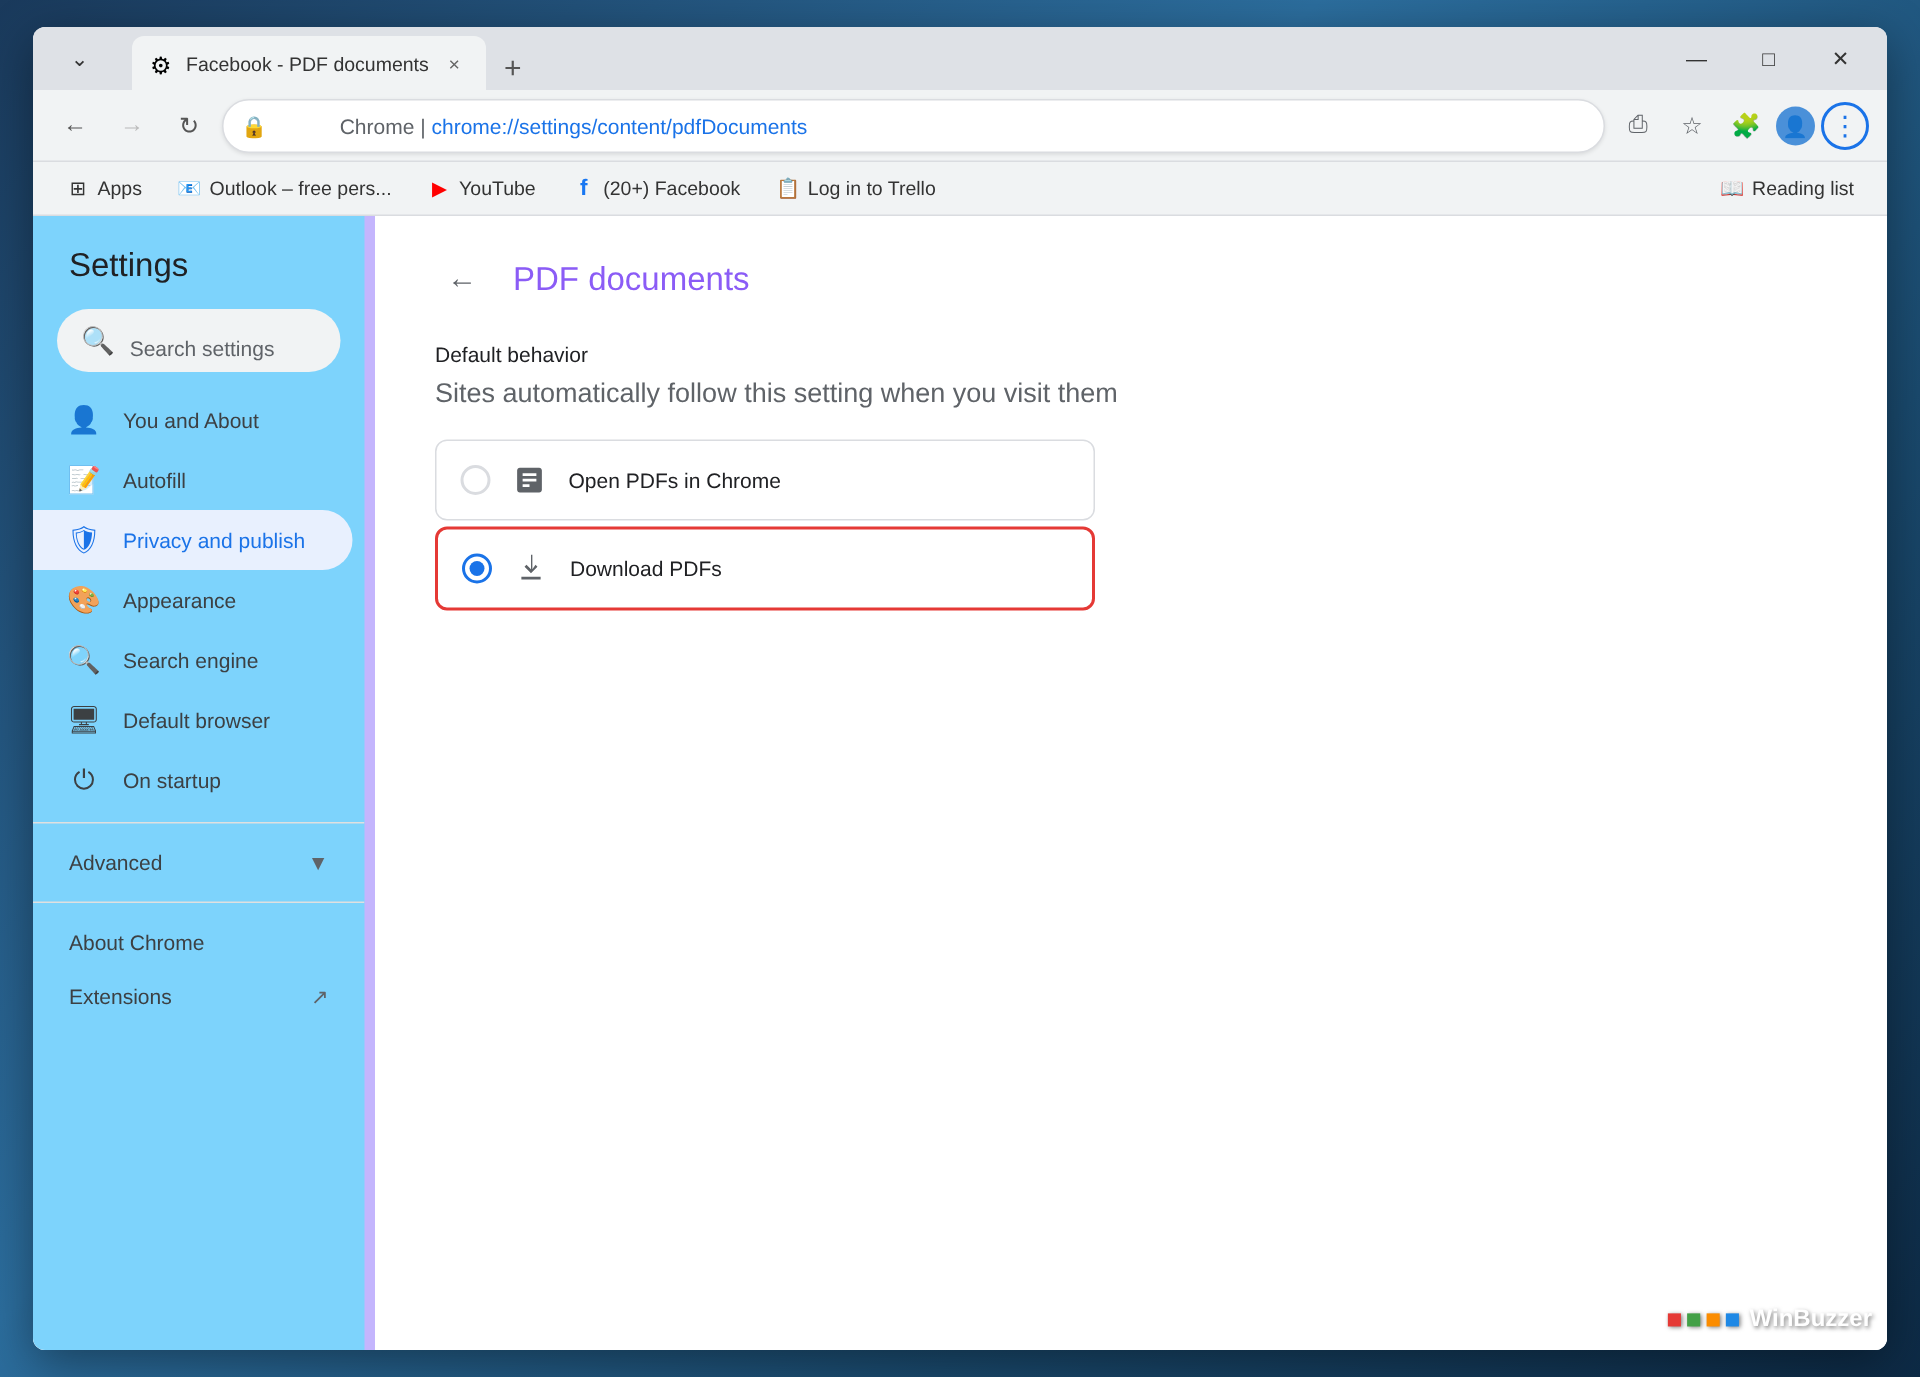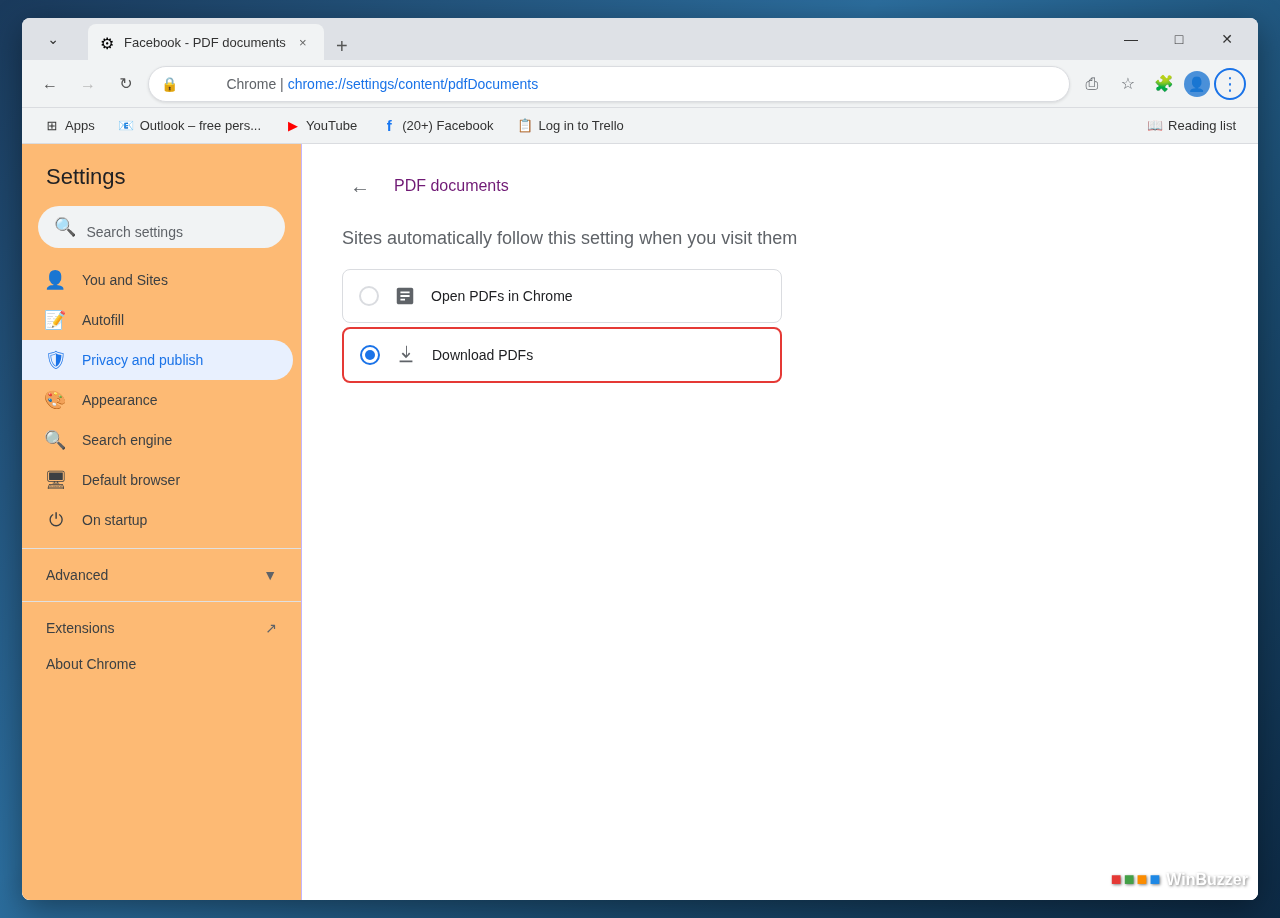--- a/index.html
+++ b/index.html
@@ -68,36 +68,36 @@
       border-bottom: 1px solid #dadce0;
     }
     .bookmark-item { display: flex; align-items: center; gap: 5px; padding: 4px 10px; border-radius: 4px; cursor: pointer; font-size: 13px; color: #333; white-space: nowrap; }
     .bk-icon { width: 16px; height: 16px; display: flex; align-items: center; justify-content: center; font-size: 13px; flex-shrink: 0; }
     .reading-list-btn { margin-left: auto; display: flex; align-items: center; gap: 5px; padding: 4px 10px; border-radius: 4px; cursor: pointer; font-size: 13px; color: #333; }
 
     
     .content-area { display: flex; flex: 1; overflow: hidden; background: #fff; }
 
     
-    .sidebar { width: 280px; background: #fdba74; border-right: 1px solid #c4b5fd; overflow-y: auto; flex-shrink: 0; }
+    .sidebar { width: 228px; background: #7dd3fc; border-right: 7px solid #c4b5fd; overflow-y: auto; flex-shrink: 0; }
     .sidebar-header { padding: 20px 24px 16px; font-size: 22px; font-weight: 400; color: #202124; }
     .sidebar-nav { padding: 0 0 16px; }
     .nav-item { display: flex; align-items: center; gap: 16px; padding: 10px 24px; cursor: pointer; border-radius: 0 24px 24px 0; margin-right: 8px; color: #3c4043; font-size: 14px; }
     .nav-item.active { color: #1a73e8; background: #e8f0fe; font-weight: 500; }
     .nav-item-icon { width: 20px; height: 20px; display: flex; align-items: center; justify-content: center; color: inherit; font-size: 18px; flex-shrink: 0; }
     .nav-item.active .nav-item-icon { color: #1a73e8; }
     .nav-divider { height: 1px; background: #e0e0e0; margin: 8px 0; }
     .nav-item-advanced { display: flex; align-items: flex-start; gap: 16px; padding: 10px 24px; cursor: pointer; color: #3c4043; font-size: 14px; }
     .chevron { margin-left: auto; font-size: 14px; color: #5f6368; }
 
     
     .main-content { flex: 1; padding: 24px 40px; overflow-y: auto; background: #fff; }
     .page-header { display: flex; align-items: center; gap: 16px; margin-bottom: 24px; }
     .back-btn { width: 36px; height: 36px; border-radius: 50%; border: none; background: transparent; cursor: pointer; display: flex; align-items: center; justify-content: center; color: #5f6368; font-size: 20px; }
-    .page-title { font-size: 16px; font-weight: 400; color: #701a75; }
+    .page-title { font-size: 22px; font-weight: 400; color: #8b5cf6; }
     .page-desc { font-size: 14px; color: #5f6368; margin-bottom: 28px; line-height: 1.5; }
     .section-title { font-size: 14px; font-weight: 500; color: #202124; margin-bottom: 8px; }
     .section-subtitle { font-size: 18px; color: #5f6368; margin-bottom: 20px; }
 
     
     .option-item {
       display: flex; align-items: center; gap: 14px; padding: 14px 16px;
       border-radius: 8px; cursor: pointer; margin-bottom: 4px;
     }
     .option-item.selected { border: 2px solid #e53935; }
@@ -199,21 +199,21 @@
         <div style="background:#f1f3f4; border-radius:24px; display:flex; align-items:center; padding: 8px 16px; gap:10px; cursor:text;">
           <span style="color:#5f6368; font-size:18px;">🔍</span>
           <span style="color:#5f6368; font-size:14px;margin-top:10px;">Search settings</span>
         </div>
       </div>
 
       <div class="sidebar-nav">
 
         <div class="nav-item">
           <span class="nav-item-icon">👤</span>
-          <span>You and Sites</span>
+          <span>You and About</span>
         </div>
 
         <div class="nav-item">
           <span class="nav-item-icon">📝</span>
           <span>Autofill</span>
         </div>
 
         <div class="nav-item active">
           <span class="nav-item-icon">🛡</span>
           <span>Privacy and publish</span>
@@ -242,38 +242,39 @@
         <div class="nav-divider"></div>
 
         <div class="nav-item-advanced">
           <span>Advanced</span>
           <span class="chevron">▼</span>
         </div>
 
         <div class="nav-divider"></div>
 
         <div class="nav-item-advanced">
+          <span>About Chrome</span>
+        </div>
+
+        <div class="nav-item-advanced">
           <span>Extensions</span>
           <span style="margin-left:auto; font-size:14px; color:#5f6368;">↗</span>
-        </div>
-
-        <div class="nav-item-advanced">
-          <span>About Chrome</span>
         </div>
       </div>
     </div>
 
     <div class="main-content">
 
       <div class="page-header">
         <button class="back-btn">←</button>
         <h1 class="page-title">PDF documents</h1>
       </div>
 
 
+      <div class="section-title">Default behavior</div>
       <div class="section-subtitle">Sites automatically follow this setting when you visit them</div>
 
       <div class="option-item" style="max-width: 440px; margin-top: 8px;">
         <div class="radio-btn"></div>
         <span class="option-icon">
           <svg width="22" height="22" viewBox="0 0 24 24" fill="#5f6368">
             <path d="M19 3H5c-1.1 0-2 .9-2 2v14c0 1.1.9 2 2 2h14c1.1 0 2-.9 2-2V5c0-1.1-.9-2-2-2zm-7 14H7v-2h5v2zm5-4H7v-2h10v2zm0-4H7V7h10v2z"></path>
           </svg>
         </span>
         <span class="option-label">Open PDFs in Chrome</span>

